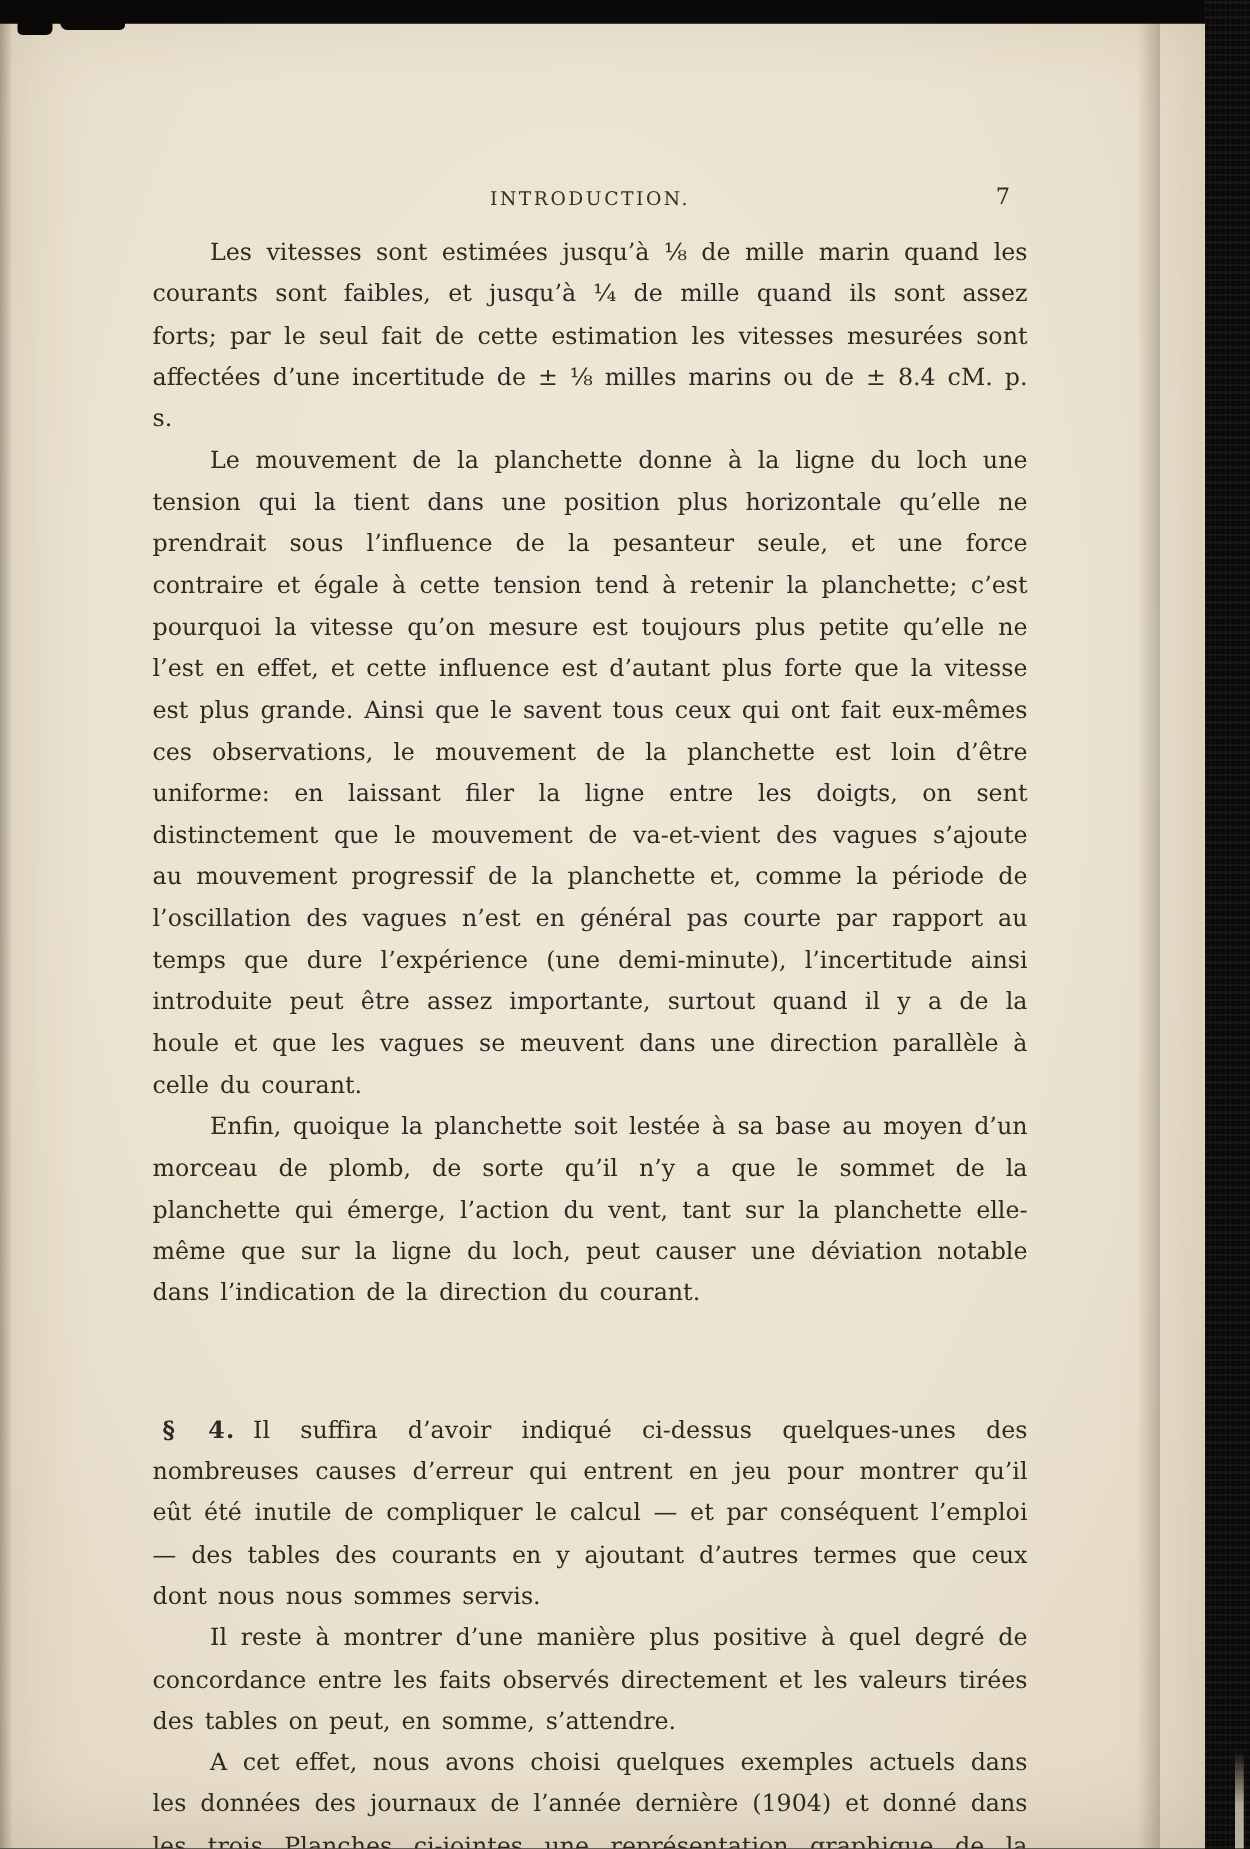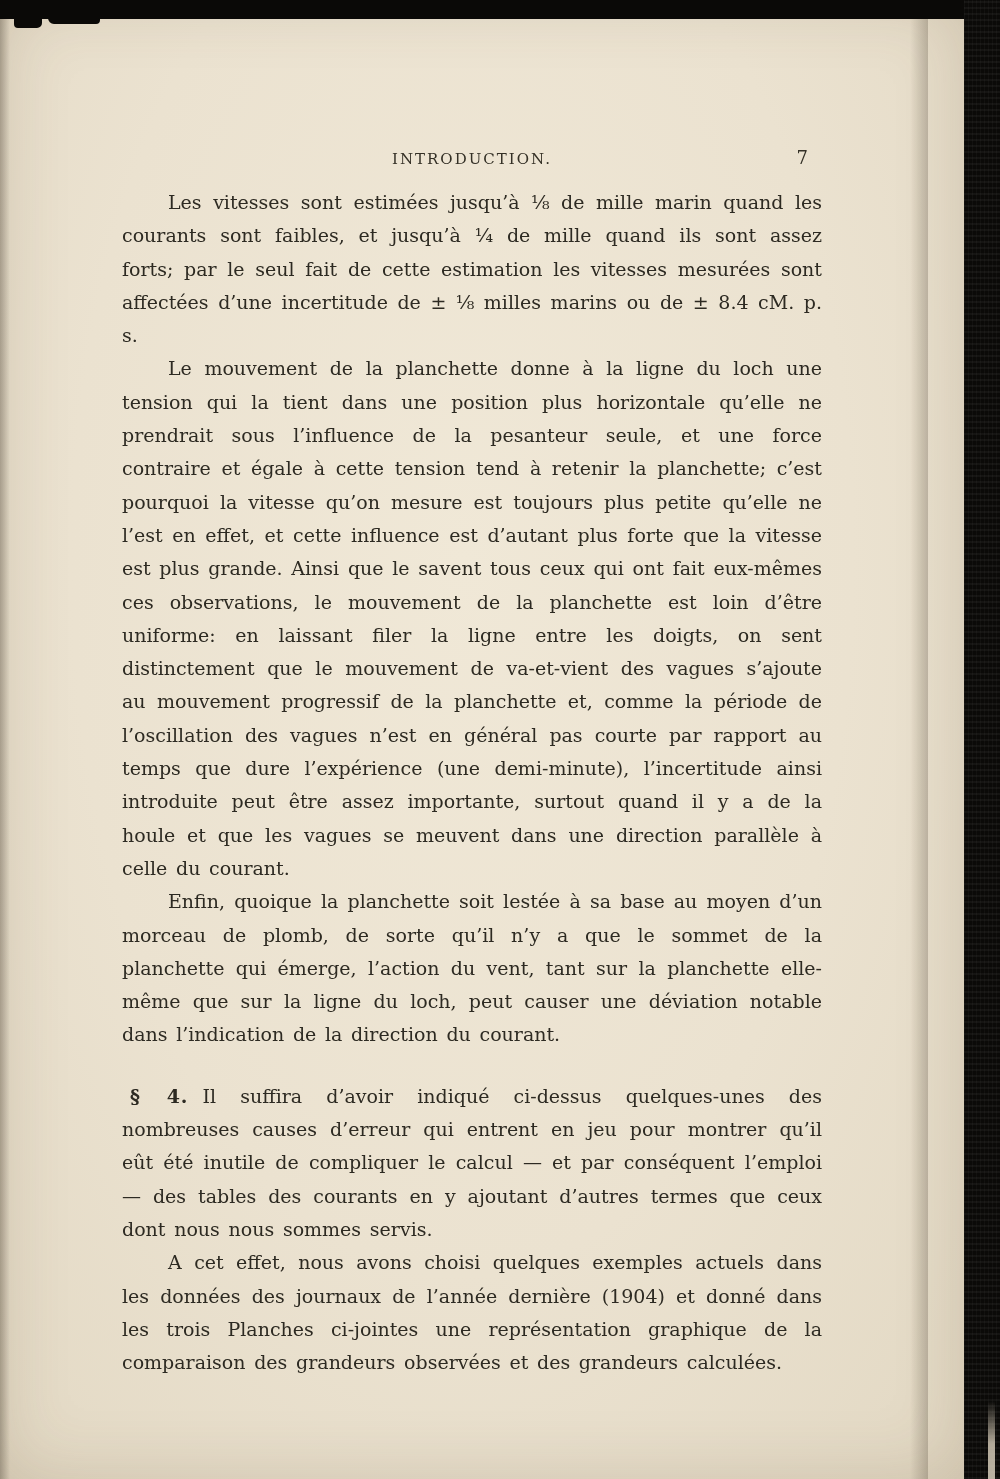--- a/index.html
+++ b/index.html
@@ -102,21 +102,21 @@
     line-height: 33.3px;
     color: #2d2a22;
     text-align: justify;
     word-spacing: 0.14em;
   }
   .para {
     margin: 0;
     text-indent: 46px;
   }
   .para.section-start {
-    margin-top: 28px;
+    margin-top: 76px;
     text-indent: 8px;
   }
   .section-lead {
     font-weight: bold;
     letter-spacing: 1px;
     margin-right: 14px;
   }
 </style>
 </head>
 <body>
@@ -128,20 +128,21 @@
     <div class="page-header">
       <span class="running-title">INTRODUCTION.</span>
       <span class="page-number">7</span>
     </div>
 
     <div class="text-block">
       <p class="para">Les vitesses sont estimées jusqu’à ¹⁄₈ de mille marin quand les courants sont faibles, et jusqu’à ¹⁄₄ de mille quand ils sont assez forts; par le seul fait de cette estimation les vitesses mesurées sont affectées d’une incertitude de ± ¹⁄₈ milles marins ou de ± 8.4 cM. p. s.</p>
       <p class="para">Le mouvement de la planchette donne à la ligne du loch une tension qui la tient dans une position plus horizontale qu’elle ne prendrait sous l’influence de la pesanteur seule, et une force contraire et égale à cette tension tend à retenir la planchette; c’est pourquoi la vitesse qu’on mesure est toujours plus petite qu’elle ne l’est en effet, et cette influence est d’autant plus forte que la vitesse est plus grande. Ainsi que le savent tous ceux qui ont fait eux-mêmes ces observations, le mouvement de la planchette est loin d’être uniforme: en laissant filer la ligne entre les doigts, on sent distinctement que le mouvement de va-et-vient des vagues s’ajoute au mouvement progressif de la planchette et, comme la période de l’oscillation des vagues n’est en général pas courte par rapport au temps que dure l’expérience (une demi-minute), l’incertitude ainsi introduite peut être assez importante, surtout quand il y a de la houle et que les vagues se meuvent dans une direction parallèle à celle du courant.</p>
       <p class="para">Enfin, quoique la planchette soit lestée à sa base au moyen d’un morceau de plomb, de sorte qu’il n’y a que le sommet de la planchette qui émerge, l’action du vent, tant sur la planchette elle-même que sur la ligne du loch, peut causer une déviation notable dans l’indication de la direction du courant.</p>
       <p class="para section-start"><span class="section-lead">§ 4.</span><span>Il suffira d’avoir indiqué ci-dessus quelques-unes des nombreuses causes d’erreur qui entrent en jeu pour montrer qu’il eût été inutile de compliquer le calcul — et par conséquent l’emploi — des tables des courants en y ajoutant d’autres termes que ceux dont nous nous sommes servis.</span></p>
+      <p class="para">Il reste à montrer d’une manière plus positive à quel degré de concordance entre les faits observés directement et les valeurs tirées des tables on peut, en somme, s’attendre.</p>
       <p class="para">A cet effet, nous avons choisi quelques exemples actuels dans les données des journaux de l’année dernière (1904) et donné dans les trois Planches ci-jointes une représentation graphique de la comparaison des grandeurs observées et des grandeurs calculées.</p>
     </div>
 
     <div class="paper-left-shade"></div>
     <div class="paper-right-shade"></div>
   </div>
 
   <div class="edge-top"></div>
   <div class="edge-blob-1"></div>
   <div class="edge-blob-2"></div>

